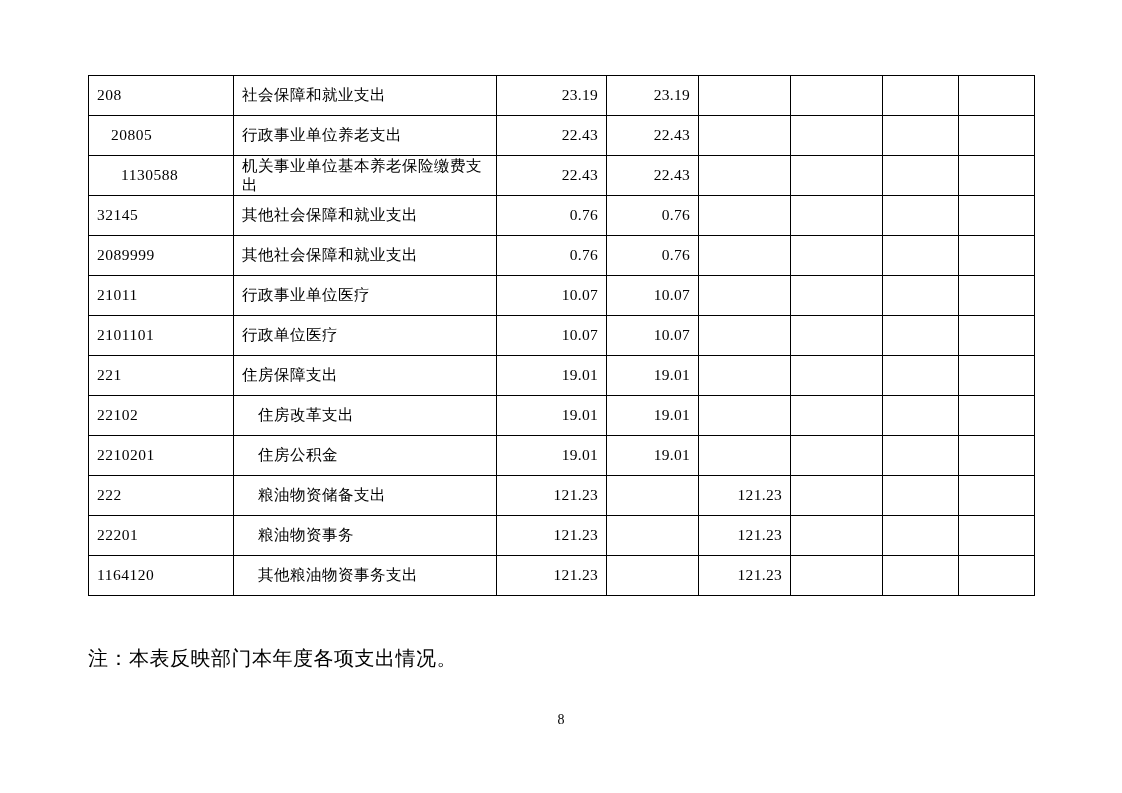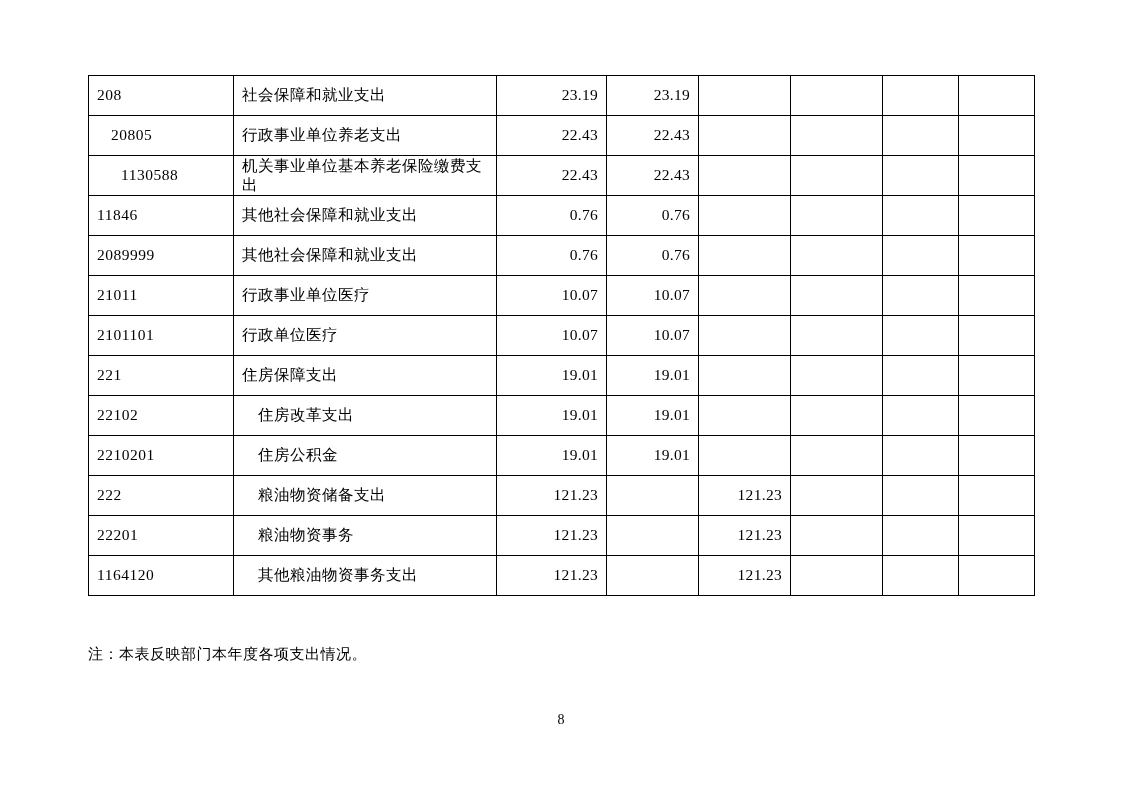--- a/index.html
+++ b/index.html
@@ -58,21 +58,21 @@
   td.name.ind1 { padding-left: 24px; }
   td.num {
     text-align: right;
     padding-right: 12px;
     letter-spacing: 0.3px;
   }
   .note {
     position: absolute;
     left: 88px;
     top: 645px;
-    font-size: 15px;
+    font-size: 20px;
     letter-spacing: 0.5px;
   }
   .pagenum {
     position: absolute;
     left: 0;
     top: 712px;
     width: 1122px;
     text-align: center;
     font-size: 14px;
     font-family: "Liberation Serif", "DejaVu Serif", serif;
@@ -120,21 +120,21 @@
             <td class="code ind2">1130588</td>
             <td class="name">机关事业单位基本养老保险缴费支出</td>
             <td class="num">22.43</td>
             <td class="num">22.43</td>
             <td class="num"></td>
             <td class="num"></td>
             <td class="num"></td>
             <td class="num"></td>
           </tr>
           <tr>
-            <td class="code">11846</td>
+            <td class="code">32145</td>
             <td class="name">其他社会保障和就业支出</td>
             <td class="num">0.76</td>
             <td class="num">0.76</td>
             <td class="num"></td>
             <td class="num"></td>
             <td class="num"></td>
             <td class="num"></td>
           </tr>
           <tr>
             <td class="code">2089999</td>

